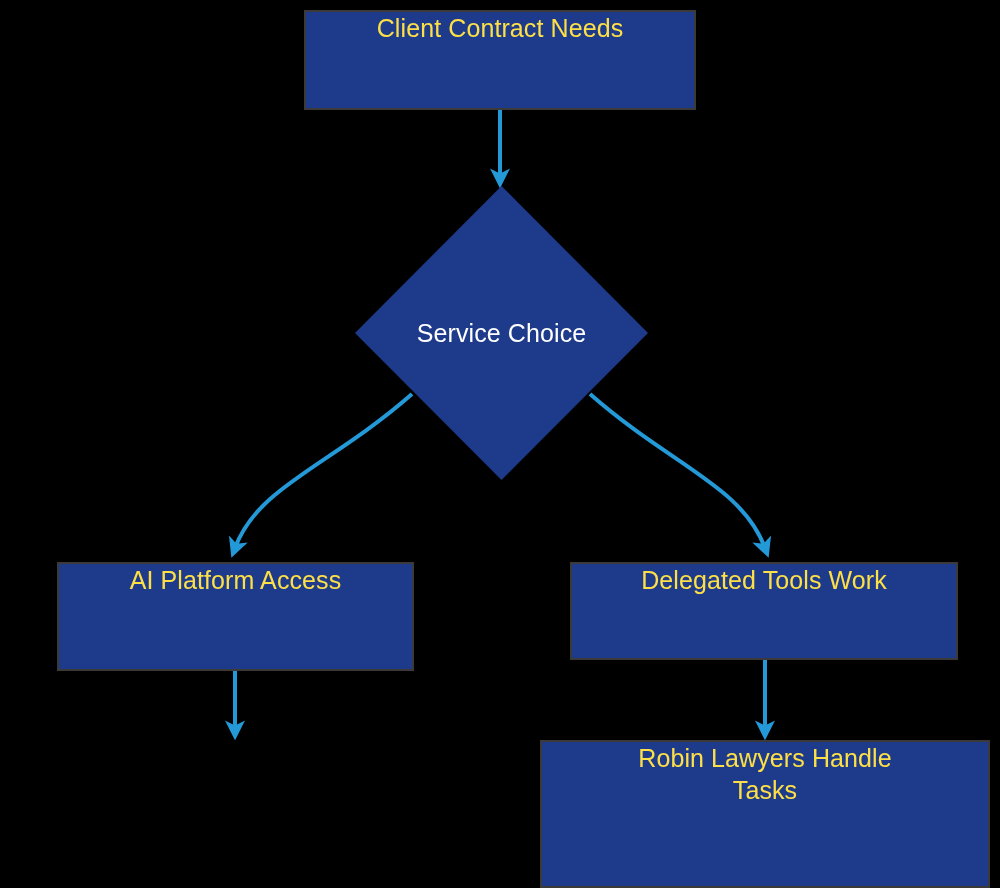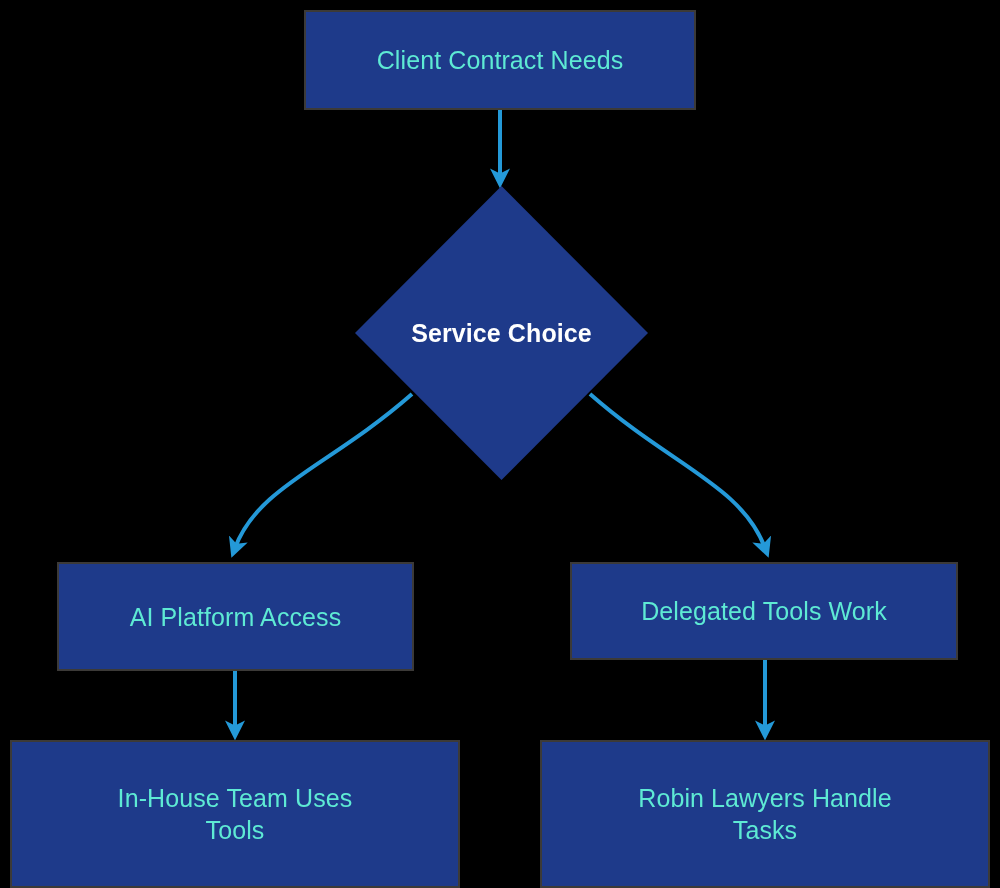--- a/index.html
+++ b/index.html
@@ -25,24 +25,23 @@
     left: 0;
     top: 0;
     width: 1000px;
     height: 888px;
     pointer-events: none;
   }
   .node {
     position: absolute;
     box-sizing: border-box;
     display: flex;
-    align-items: center;
     justify-content: center;
     text-align: center;
-    color: #5eead4;
+    color: #fde047;
     background: #1e3a8a;
     border: 2px solid #3c3a38;
     z-index: 2;
   }
   .node .label {
     display: block;
     width: 100%;
     padding: 0 10px;
     font-size: 25px;
     font-weight: 400;
@@ -71,21 +70,21 @@
     clip-path: polygon(50% 0%, 100% 50%, 50% 100%, 0% 50%);
   }
   .diamond .label {
     position: absolute;
     inset: 0;
     display: flex;
     align-items: center;
     justify-content: center;
     color: #ffffff;
     font-size: 25px;
-    font-weight: 700;
+    font-weight: 400;
     letter-spacing: 0.1px;
   }
 </style>
 </head>
 <body>
 
 <div id="diagram">
 
   <svg id="edges" viewBox="0 0 1000 888" width="1000" height="888" xmlns="http://www.w3.org/2000/svg">
     <defs>
@@ -117,23 +116,19 @@
   </div>
 
   <div class="node rect-left">
     <span class="label">AI Platform Access</span>
   </div>
 
   <div class="node rect-right">
     <span class="label">Delegated Tools Work</span>
   </div>
 
-  <div class="node rect-bl">
-    <span class="label">In-House Team Uses
-Tools</span>
-  </div>
 
   <div class="node rect-br">
     <span class="label">Robin Lawyers Handle
 Tasks</span>
   </div>
 
 </div>
 
 </body></html>

